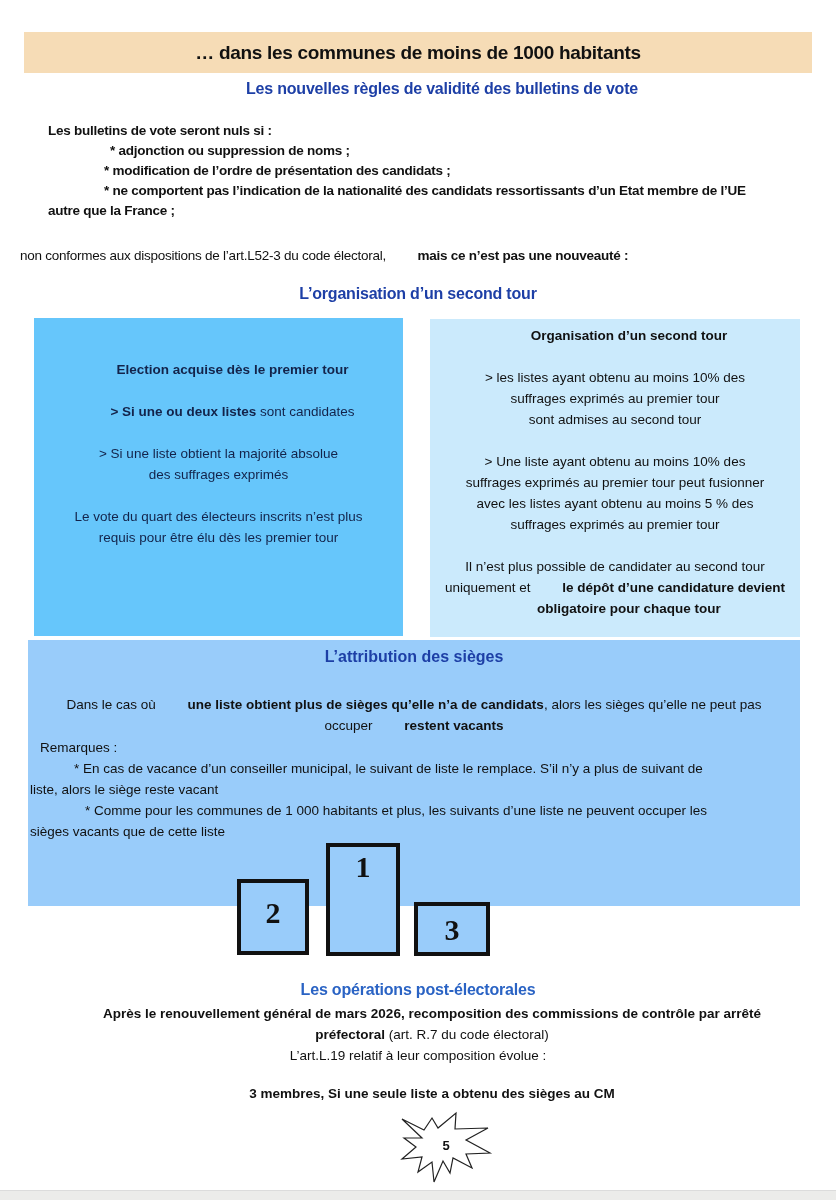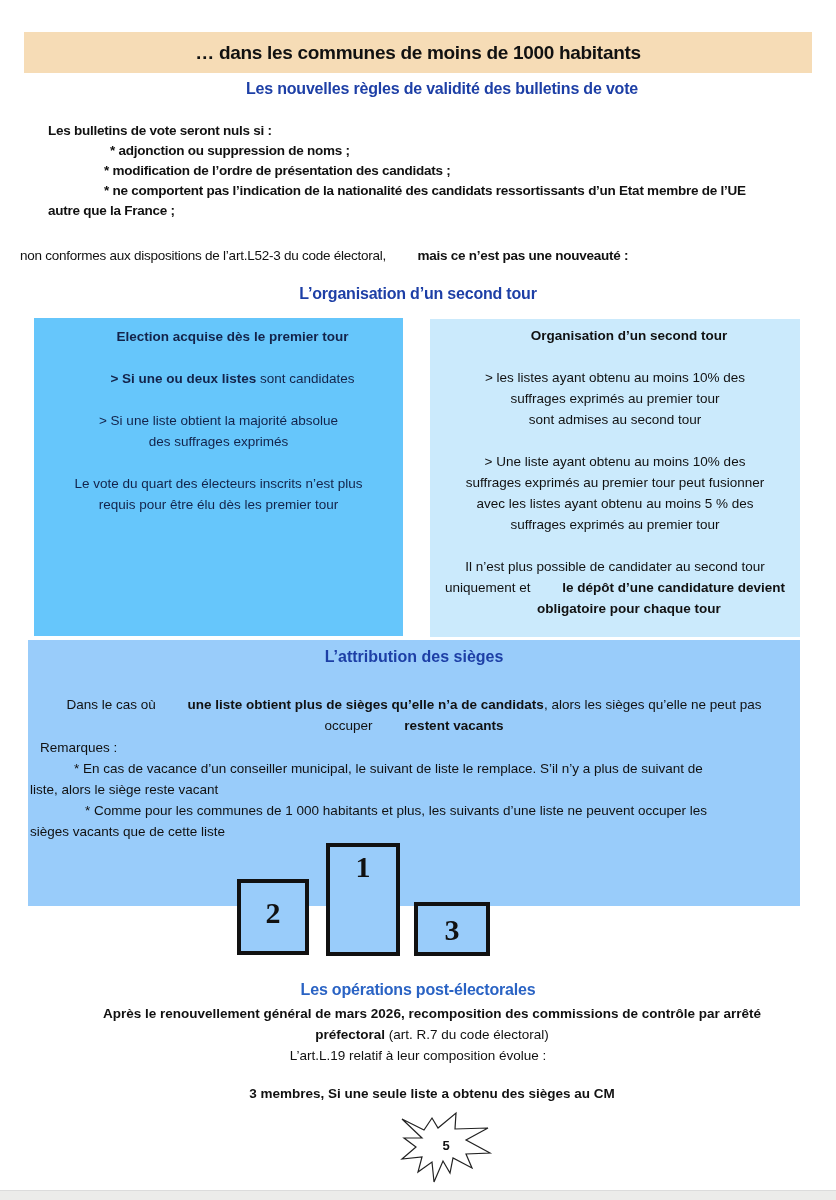--- a/index.html
+++ b/index.html
@@ -18,21 +18,21 @@
   .blue-dark { color: #1d3fa6; }
   .blue-mid { color: #2a63c4; }
 
   .txt { font-size: 13.5px; line-height: 20px; letter-spacing: -0.25px; }
   .bold { font-weight: bold; margin-left: 28px; }
 
   .box-left {
     left: 34px; top: 318px; width: 369px; height: 318px;
     background: #66c6fb;
     text-align: center; font-size: 13.5px; line-height: 21px; color: #13234a;
-    padding-top: 8px;
+    padding-top: 41px;
   }
   .box-right {
     left: 430px; top: 319px; width: 370px; height: 318px;
     background: #cbeafc;
     text-align: center; font-size: 13.5px; line-height: 21px; color: #111;
     padding-top: 6px;
   }
   .box-attr {
     left: 28px; top: 640px; width: 772px; height: 266px;
     background: #99ccfa;

